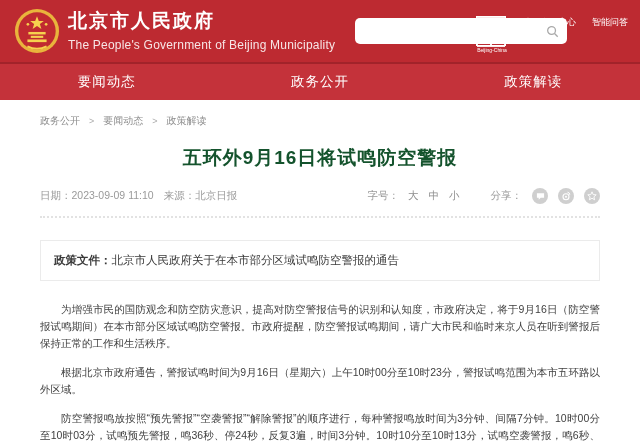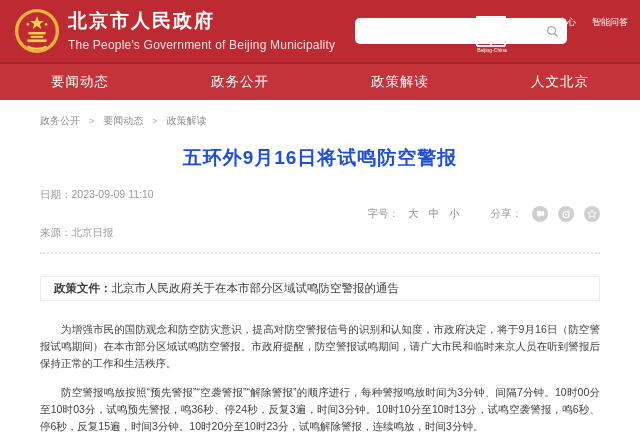--- a/index.html
+++ b/index.html
@@ -33,32 +33,32 @@
   .nav { height:38px; background:#c4323a; border-top:2px solid #a2232a;
          display:flex; align-items:center; }
   .nav-item { flex:1; text-align:center; color:#fff; font-size:13.5px;
               letter-spacing:1px; cursor:pointer; }
 
   
   .content { padding:0 40px; }
   .crumbs { margin-top:14px; font-size:10px; color:#8d8d8d; display:flex; gap:9px; align-items:center; }
   .crumbs a { color:#8d8d8d; cursor:pointer; text-decoration:none; }
   .crumb-sep { color:#aaa; font-size:9px; }
-  .art-title { margin-top:17px; text-align:center; font-size:19px; color:#1d4ed8;
+  .art-title { margin-top:17px; text-align:center; font-size:19px; color:#14532d;
                letter-spacing:1px; }
   .meta { margin-top:17px; display:flex; justify-content:space-between; align-items:center;
           font-size:10.5px; color:#9a9a9a; }
-  .meta-l { display:flex; gap:24px;flex-direction:column; }
+  .meta-l { display:flex; gap:10px; }
   .meta-r { display:flex; align-items:center; gap:8px; }
   .fs-opt { cursor:pointer; margin:0 1px; color:#8d8d8d; }
   .share-ic { width:16px; height:16px; border-radius:50%; background:#cfcfcf;
               display:flex; align-items:center; justify-content:center; cursor:pointer; margin-left:2px; }
   .dotted { margin-top:12px; border-top:2px dotted #e2e2e2; height:0; }
 
-  .policy { margin-top:22px; border:1px solid #ebebeb; padding:4px 13px;
+  .policy { margin-top:22px; border:1px solid #ebebeb; padding:12px 13px;
             font-size:11.5px; color:#3a3a3a; }
   .policy b { font-weight:bold; }
   .policy a { color:#3a3a3a; text-decoration:none; cursor:pointer; }
 
   .paras { margin-top:20px; }
   .paras p { font-size:10.5px; color:#404040; line-height:17px; text-indent:2em;
              margin-bottom:12px; text-align:justify; }
 </style>
 </head>
 <body>
@@ -102,21 +102,20 @@
         <a>智能问答</a>
       </div>
     </div>
   </div>
 </div>
 
 <div class="nav">
   <div class="nav-item">要闻动态</div>
   <div class="nav-item">政务公开</div>
   <div class="nav-item">政策解读</div>
-  <div class="nav-item">人文北京</div>
 </div>
 
 <div class="content">
 
   <div class="crumbs">
     <a>政务公开</a>
     <span class="crumb-sep">&gt;</span>
     <a>要闻动态</a>
     <span class="crumb-sep">&gt;</span>
     <a>政策解读</a>
@@ -161,16 +160,17 @@
   </div>
 
   <div class="dotted"></div>
 
   <div class="policy">
     <b>政策文件：</b><a>北京市人民政府关于在本市部分区域试鸣防空警报的通告</a>
   </div>
 
   <div class="paras">
     <p>为增强市民的国防观念和防空防灾意识，提高对防空警报信号的识别和认知度，市政府决定，将于9月16日（防空警报试鸣期间）在本市部分区域试鸣防空警报。市政府提醒，防空警报试鸣期间，请广大市民和临时来京人员在听到警报后保持正常的工作和生活秩序。</p>
+    <p>根据北京市政府通告，警报试鸣时间为9月16日（星期六）上午10时00分至10时23分，警报试鸣范围为本市五环路以外区域。</p>
     <p>防空警报鸣放按照“预先警报”“空袭警报”“解除警报”的顺序进行，每种警报鸣放时间为3分钟、间隔7分钟。10时00分至10时03分，试鸣预先警报，鸣36秒、停24秒，反复3遍，时间3分钟。10时10分至10时13分，试鸣空袭警报，鸣6秒、停6秒，反复15遍，时间3分钟。10时20分至10时23分，试鸣解除警报，连续鸣放，时间3分钟。</p>
   </div>
 
 </div>
 
 </body></html>

